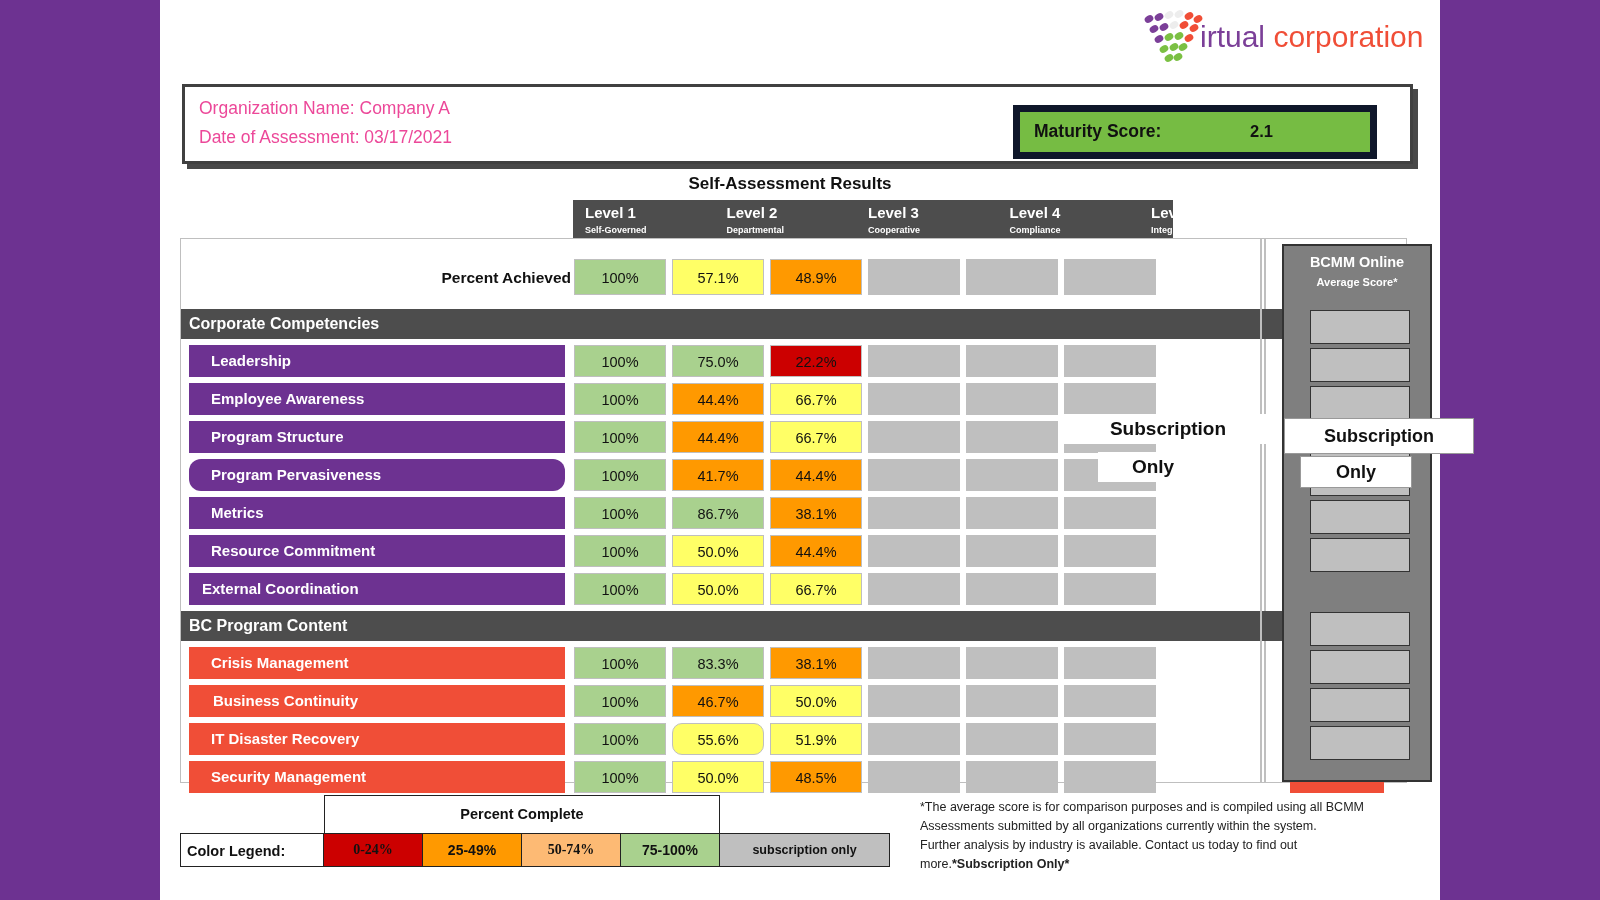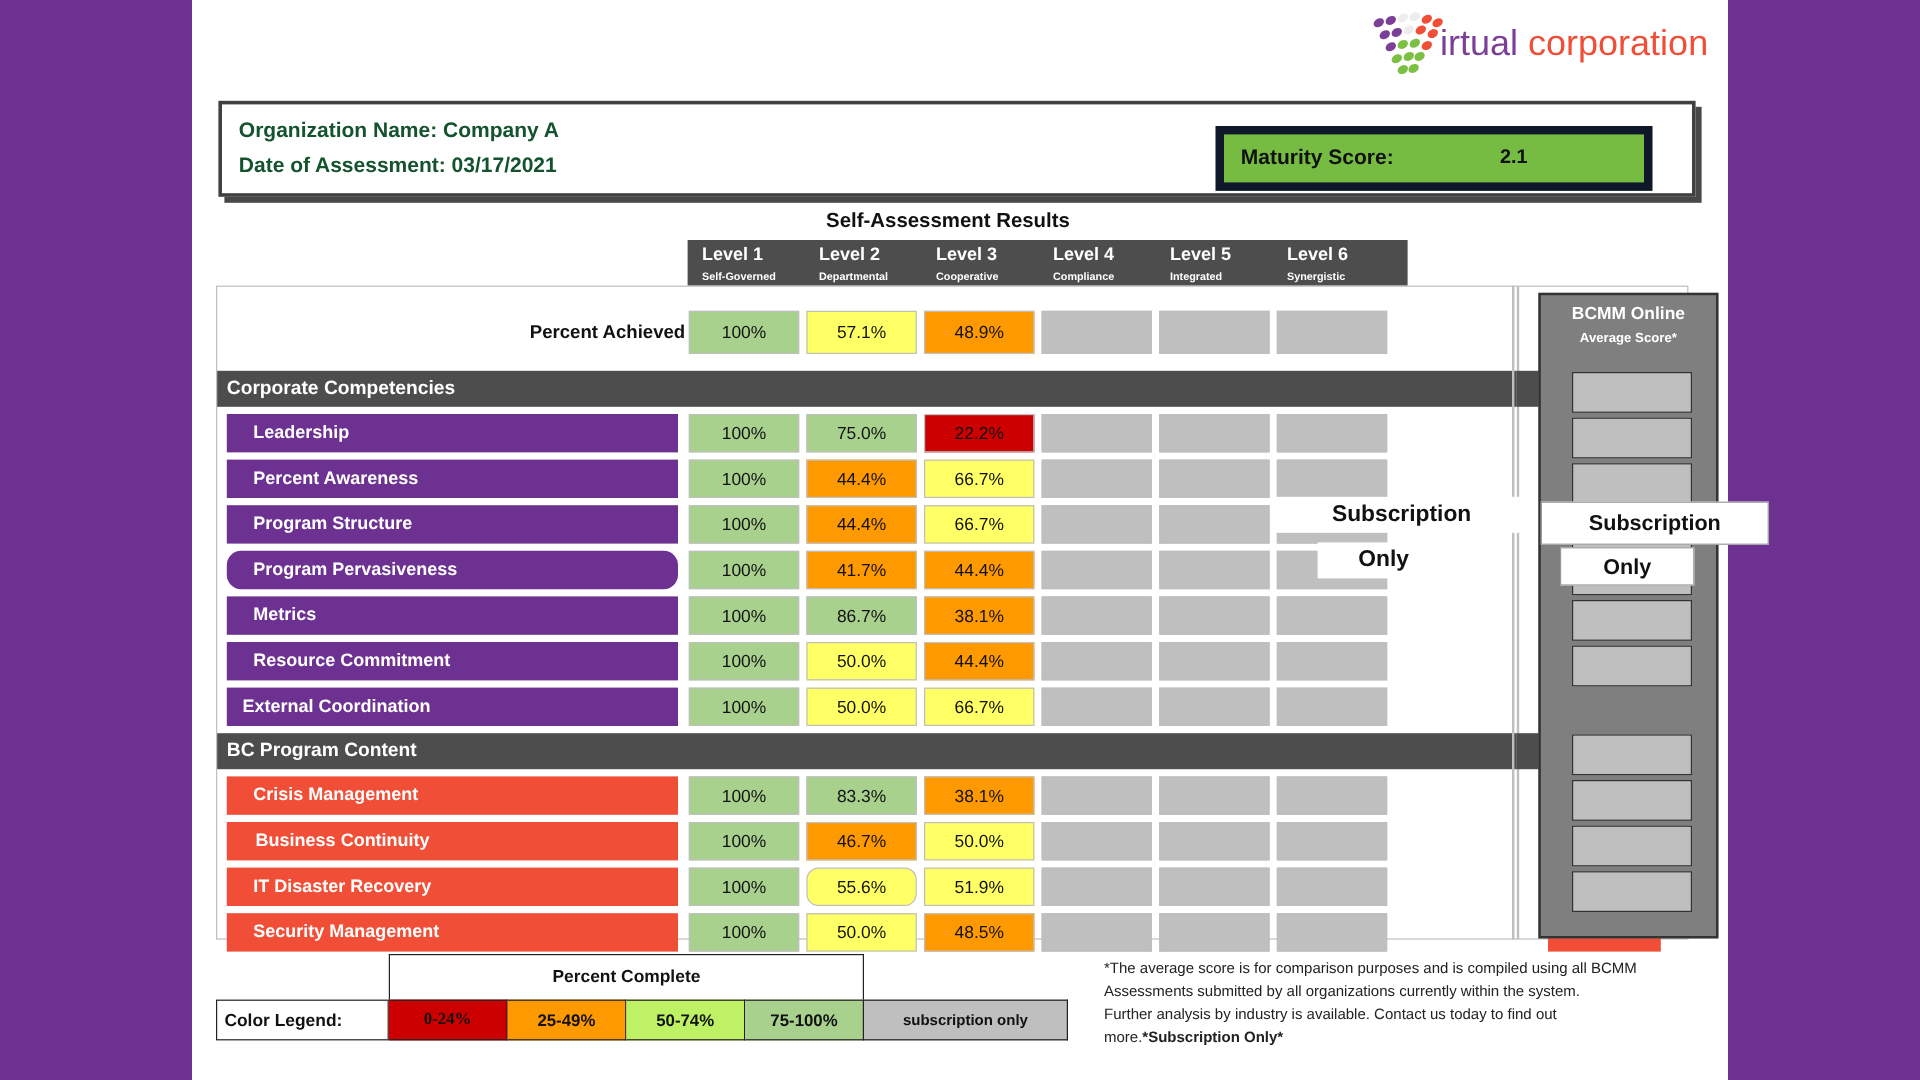--- a/index.html
+++ b/index.html
@@ -22,41 +22,41 @@
   #logo .w1{color:#7B3F98;}
   #logo .w2{color:#F04E37;}
 
   
   #orgbox{
     position:absolute;left:22px;top:84px;width:1225px;height:74px;
     background:#ffffff;border:3px solid #404040;
     box-shadow:5px 5px 0 rgba(40,40,40,.85);
   }
   #orgbox .line{
-    position:absolute;left:14px;font-weight:bold;font-size:17.5px;color:#14532d;
+    position:absolute;left:14px;font-weight:normal;font-size:17.5px;color:#ec4899;
   }
   #orgbox .l1{top:11px;}
   #orgbox .l2{top:40px;}
   #maturity{
     position:absolute;left:828px;top:18px;width:350px;height:40px;
     background:#76BC43;border:7px solid #0f172a;
   }
   #maturity .mlabel{position:absolute;left:14px;top:9px;font-weight:bold;font-size:17.5px;color:#111;}
   #maturity .mvalue{position:absolute;left:230px;top:10px;font-weight:bold;font-size:16.5px;color:#111;}
 
   
   #sa-title{
     position:absolute;left:420px;top:174px;width:420px;text-align:center;
     font-weight:bold;font-size:17px;color:#111;
   }
 
   
   #levelhead{
     position:absolute;left:413px;top:200px;width:600px;height:45px;
-    background:#4D4D4D;display:flex;
+    background:#4D4D4D;display:flex;gap:44px;
   }
   #levelhead .lcell{flex:0 0 97.5px;color:#fff;text-align:left;padding-left:12px;box-sizing:border-box;}
   #levelhead .lname{font-weight:bold;font-size:15px;margin-top:4px;}
   #levelhead .lsub{font-weight:bold;font-size:9px;margin-top:4px;}
 
   
   #frame{
     position:absolute;left:20px;top:238px;width:1085px;height:545px;
     background:#fff;border:1px solid #BFBFBF;box-sizing:border-box;
   }
@@ -227,21 +227,21 @@
           <div class="cells">
             <div class="cell" style="background: rgb(169, 209, 142);">100%</div>
             <div class="cell" style="background: rgb(169, 209, 142);">75.0%</div>
             <div class="cell" style="background: rgb(204, 0, 0);">22.2%</div>
             <div class="cell" style="background: rgb(191, 191, 191);"></div>
             <div class="cell" style="background: rgb(191, 191, 191);"></div>
             <div class="cell" style="background: rgb(191, 191, 191);"></div>
           </div>
         </div>
         <div class="item" style="top: 144px;">
-          <div class="name" style="background: rgb(109, 50, 145);">Percent Awareness</div>
+          <div class="name" style="background: rgb(109, 50, 145);">Employee Awareness</div>
           <div class="cells">
             <div class="cell" style="background: rgb(169, 209, 142);">100%</div>
             <div class="cell" style="background: rgb(255, 153, 0);">44.4%</div>
             <div class="cell" style="background: rgb(255, 255, 102);">66.7%</div>
             <div class="cell" style="background: rgb(191, 191, 191);"></div>
             <div class="cell" style="background: rgb(191, 191, 191);"></div>
             <div class="cell" style="background: rgb(191, 191, 191);"></div>
           </div>
         </div>
         <div class="item" style="top: 182px;">
@@ -393,21 +393,21 @@
   <div class="subs-ovl" id="ovl-b">Only</div>
   <div class="subs-ovl" id="ovl-c">Subscription</div>
   <div class="subs-ovl" id="ovl-d">Only</div>
 
   <div id="legend">
     <div id="pc-head">Percent Complete</div>
     <div id="legend-row">
       <div class="cl">Color Legend:</div>
     <div class="sw" style="background: rgb(204, 0, 0); font-family: Liberation Serif, serif;">0-24%</div>
         <div class="sw" style="background: rgb(255, 153, 0);">25-49%</div>
-        <div class="sw" style="background: #bef264;">50-74%</div>
+        <div class="sw" style="background: #fdba74; font-family: Liberation Serif, serif;">50-74%</div>
         <div class="sw" style="background: rgb(169, 209, 142);">75-100%</div>
         <div class="sw last" style="background: rgb(191, 191, 191);">subscription only</div>
       </div>
   </div>
 
   <div id="footnote">
     <div>*The average score is for comparison purposes and is compiled using all BCMM</div>
     <div>Assessments submitted by all organizations currently within the system.</div>
     <div>Further analysis by industry is available. Contact us today to find out</div>
     <div><span>more.</span><b>*Subscription Only*</b></div>

